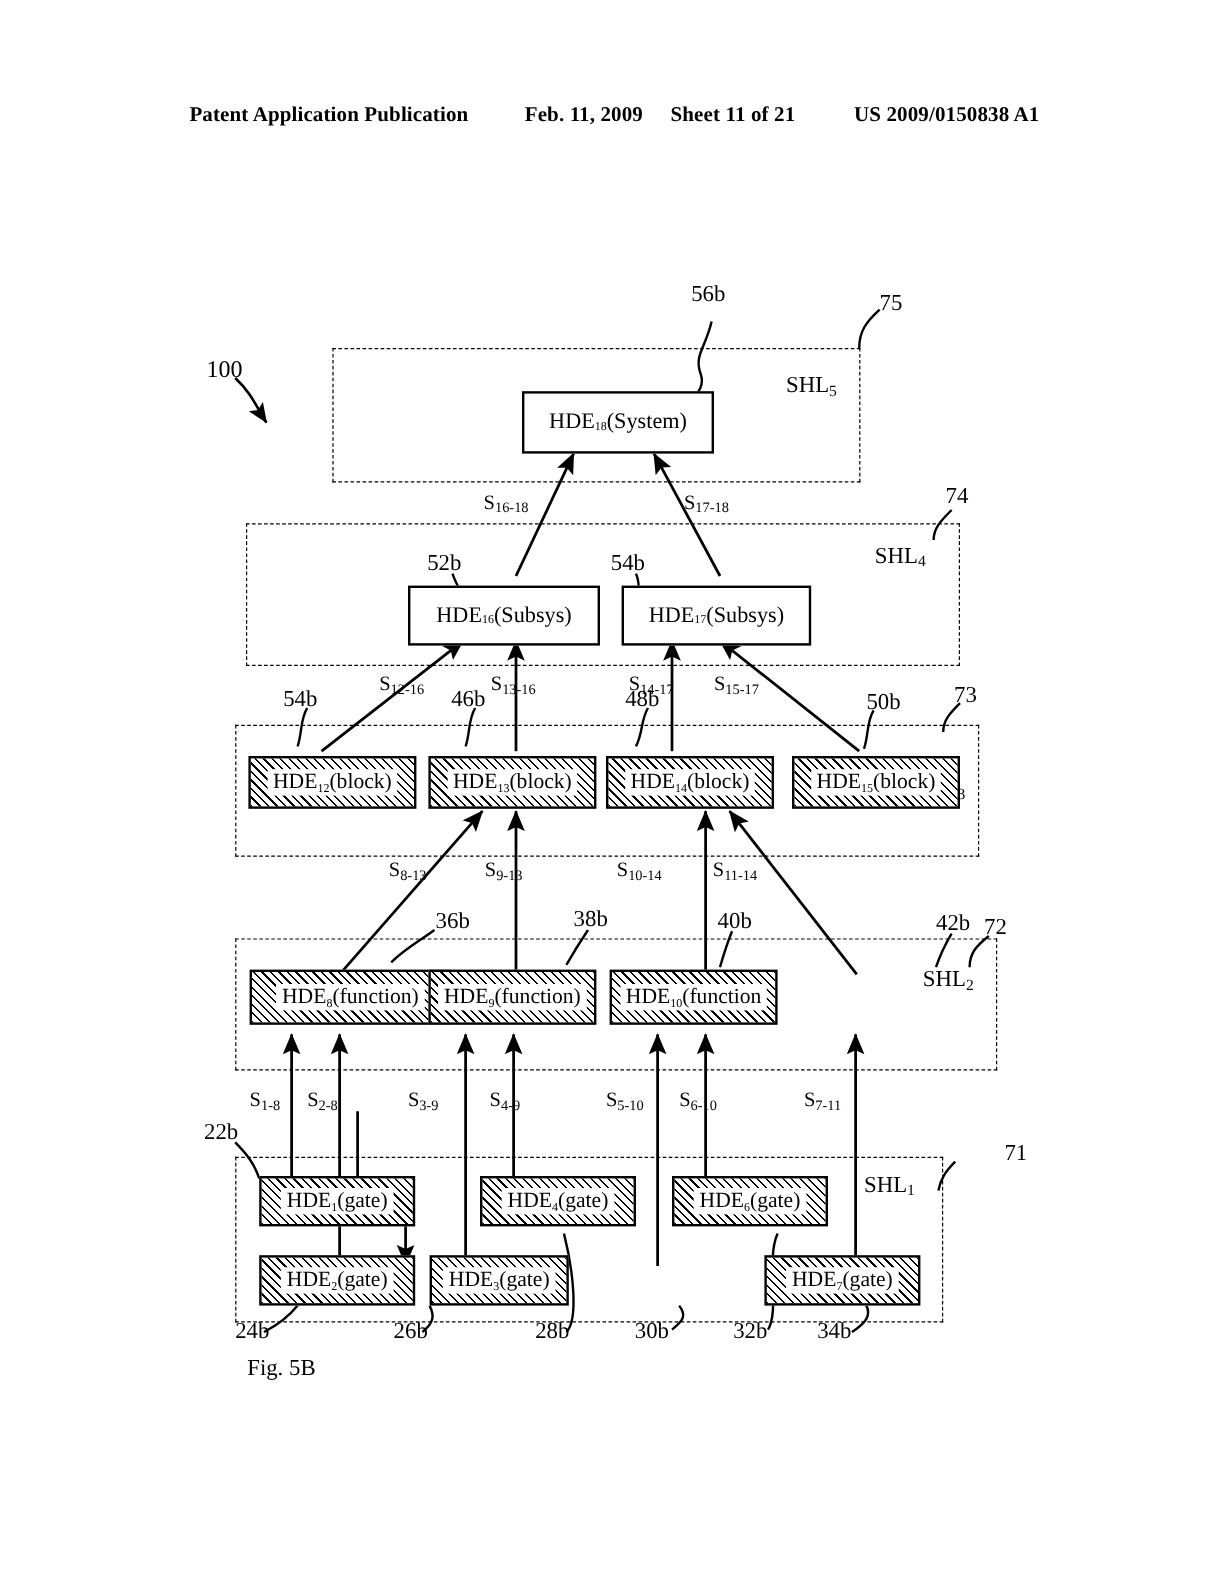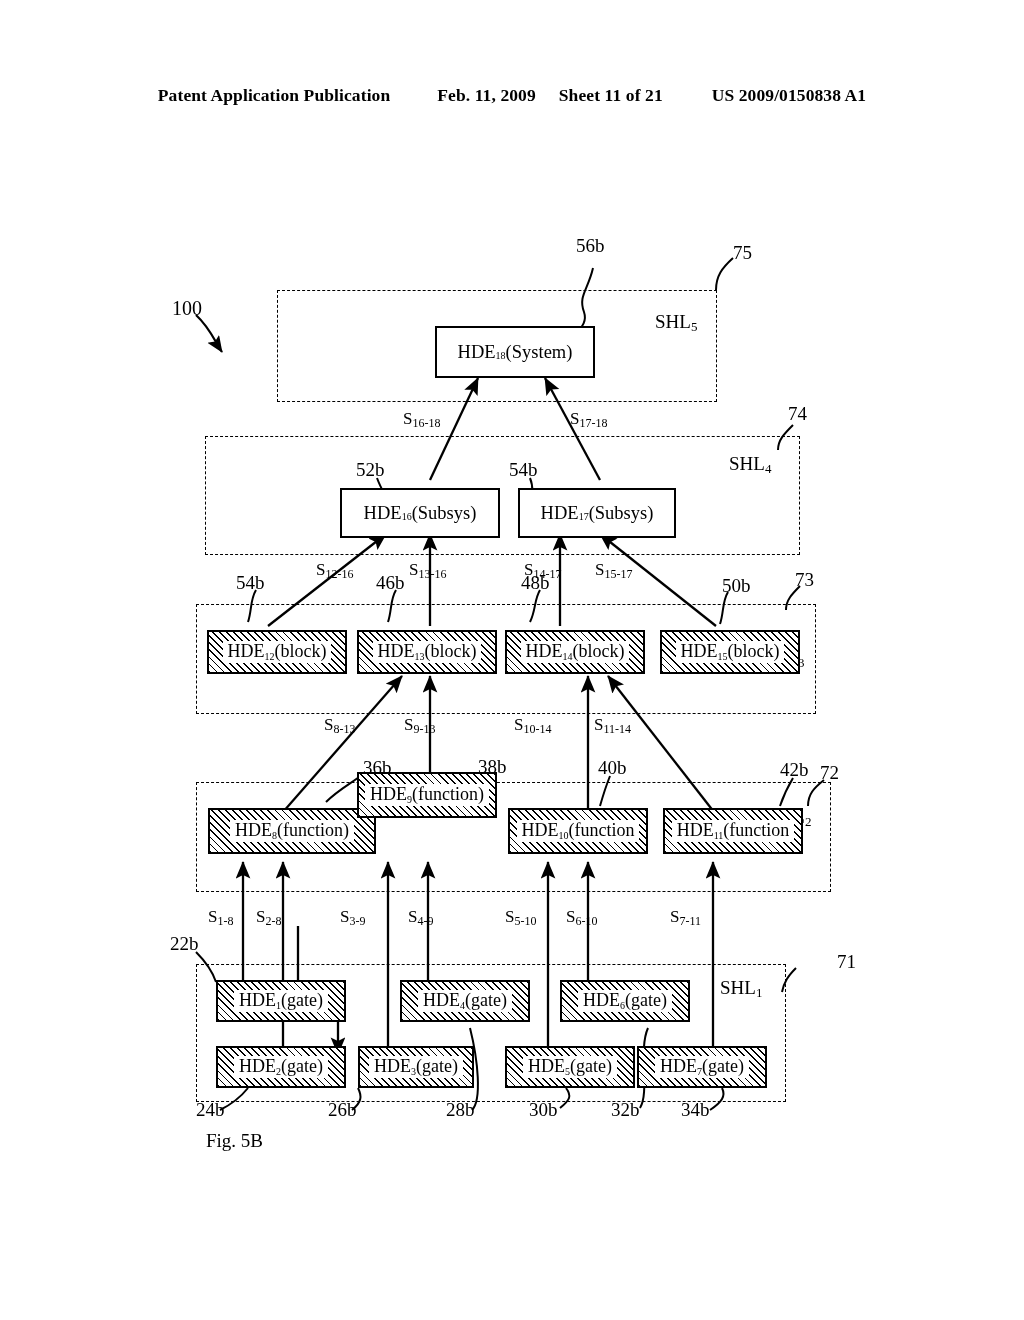--- a/index.html
+++ b/index.html
@@ -334,33 +334,30 @@
   <div class="shl-tag" style="left:769px; top:794px;margin-top:12px;">
     <span>SHL</span><sub>2</sub>
   </div>
   <div class="txt refnum" style="left:820px; top:763px;">72</div>
 
   <div class="hde-hatch" style="left:208px; top:808px; width:168px; height:46px;">
     <span class="cap"><span>HDE</span><sub>8</sub><span>(function)</span></span>
   </div>
   <div class="txt refnum" style="left:363px; top:758px;">36b</div>
 
-  <div class="hde-hatch" style="left:357px; top:772px; width:140px; height:46px;">
+  <div class="hde-hatch" style="left:357px; top:808px; width:140px; height:46px;">
     <span class="cap"><span>HDE</span><sub>9</sub><span>(function)</span></span>
   </div>
   <div class="txt refnum" style="left:478px; top:757px;text-align:right;">38b</div>
 
   <div class="hde-hatch clip" style="left:508px; top:808px; width:140px; height:46px;">
     <span class="cap"><span>HDE</span><sub>10</sub><span>(function</span></span>
   </div>
   <div class="txt refnum" style="left:598px; top:758px;">40b</div>
 
-  <div class="hde-hatch clip" style="left:663px; top:808px; width:140px; height:46px;">
-    <span class="cap"><span>HDE</span><sub>11</sub><span>(function</span></span>
-  </div>
   <div class="txt refnum" style="left:780px; top:760px;">42b</div>
 
   <div class="txt signal" style="left:208px; top:908px;">
     <span>S</span><sub>1-8</sub>
   </div>
   <div class="txt signal" style="left:256px; top:908px;">
     <span>S</span><sub>2-8</sub>
   </div>
   <div class="txt signal" style="left:340px; top:908px;">
     <span>S</span><sub>3-9</sub>
@@ -402,23 +399,20 @@
   </div>
   <div class="txt refnum" style="left:196px; top:1100px;">24b</div>
 
   <div class="hde-hatch" style="left:358px; top:1046px; width:116px; height:42px;">
     <span class="cap"><span>HDE</span><sub>3</sub><span>(gate)</span></span>
   </div>
   <div class="txt refnum" style="left:328px; top:1100px;">26b</div>
 
   <div class="txt refnum" style="left:446px; top:1100px;">28b</div>
 
-  <div class="hde-hatch" style="left:505px; top:1046px; width:130px; height:42px;">
-    <span class="cap"><span>HDE</span><sub>5</sub><span>(gate)</span></span>
-  </div>
   <div class="txt refnum" style="left:529px; top:1100px;">30b</div>
 
   <div class="txt refnum" style="left:611px; top:1100px;">32b</div>
 
   <div class="hde-hatch" style="left:637px; top:1046px; width:130px; height:42px;">
     <span class="cap"><span>HDE</span><sub>7</sub><span>(gate)</span></span>
   </div>
   <div class="txt refnum" style="left:681px; top:1100px;">34b</div>
 
   <div class="txt figcap" style="left:206px; top:1131px;">Fig. 5B</div>

